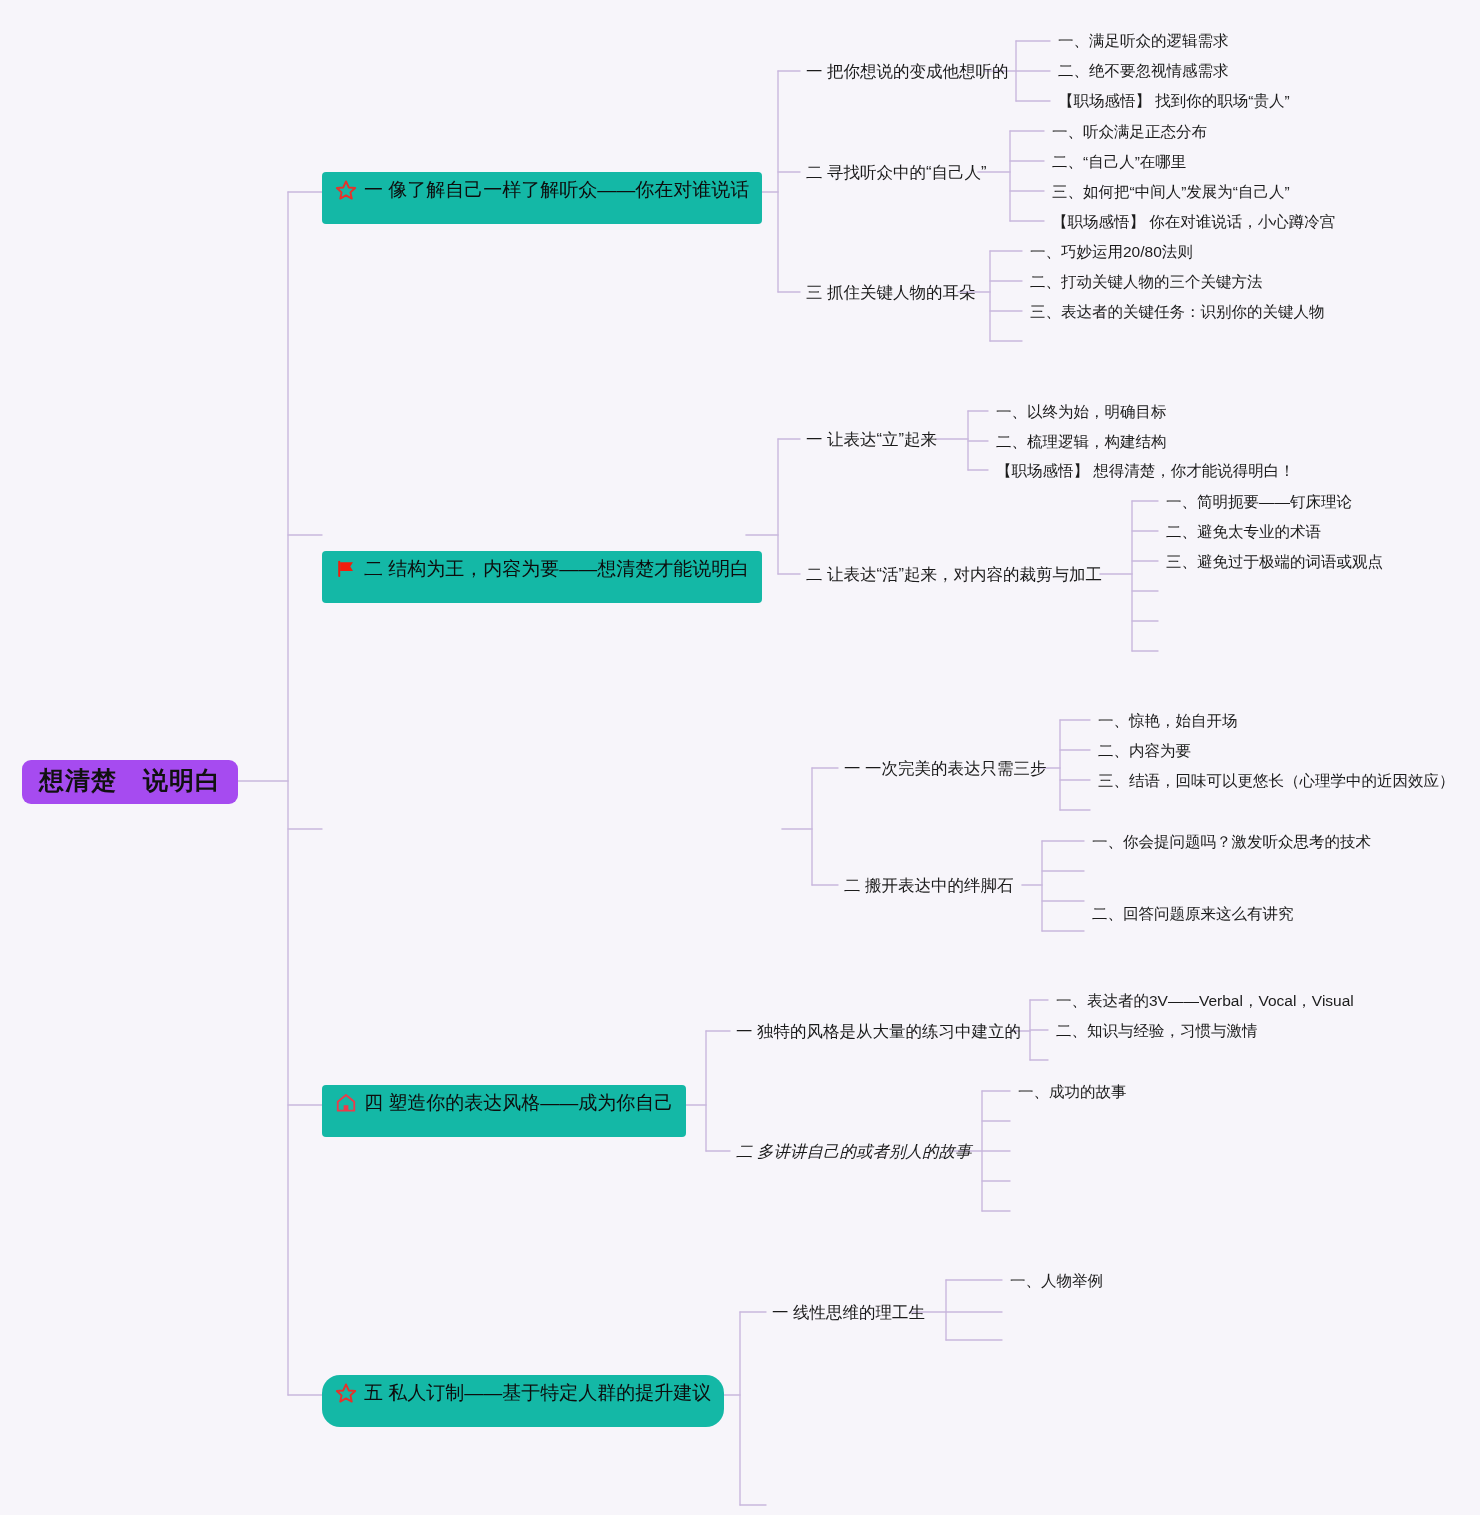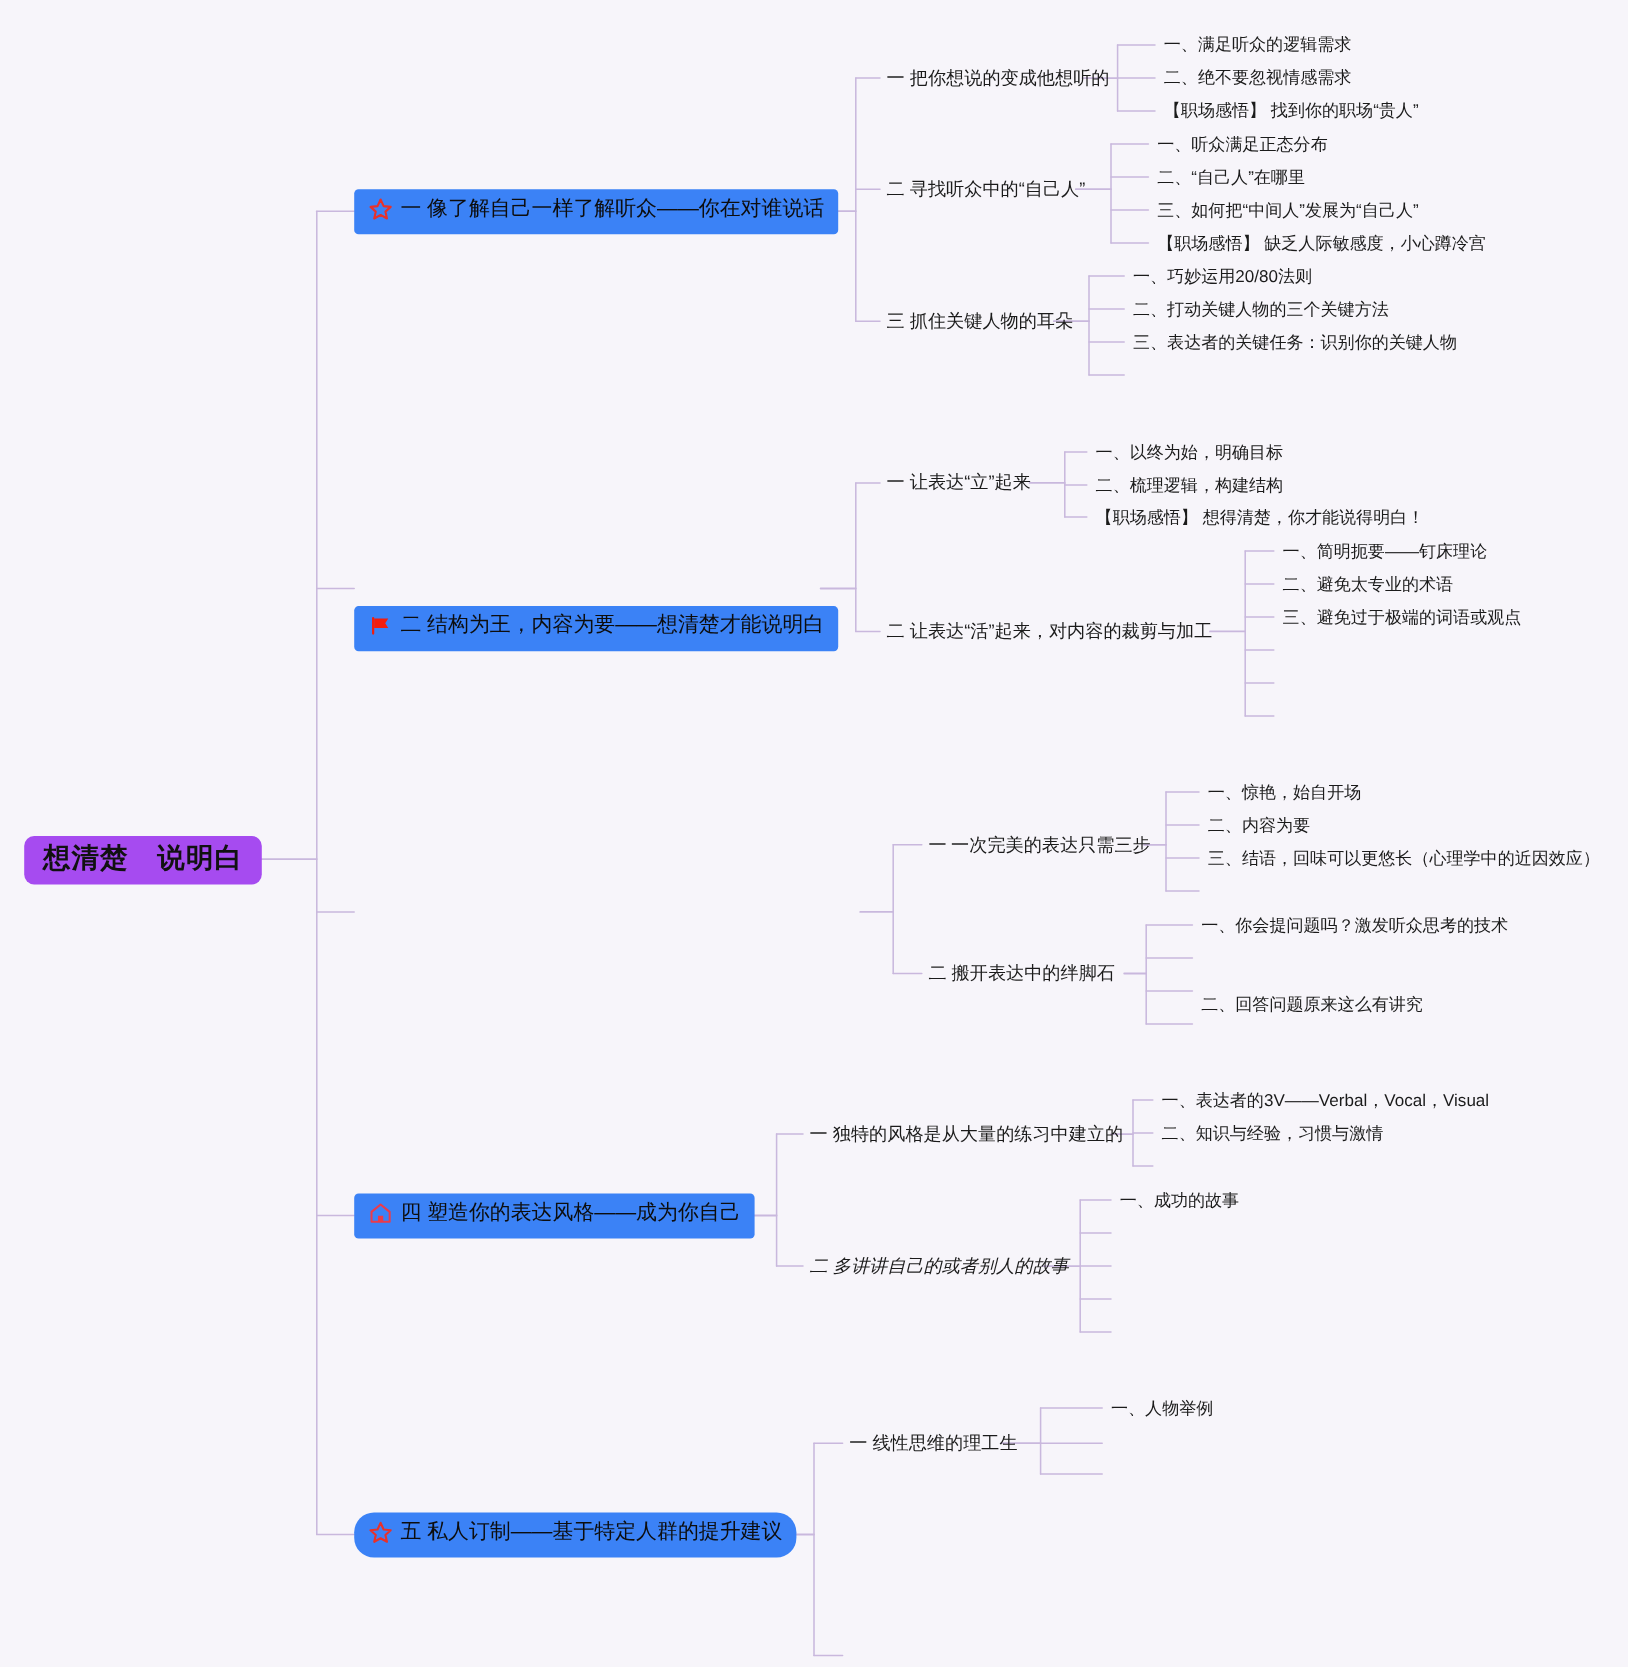--- a/index.html
+++ b/index.html
@@ -22,25 +22,25 @@
     color:#111;
     font-size:25px;
     font-weight:bold;
     padding:7px 17px 9px 17px;
     letter-spacing:1px;
     line-height:1.1;
   }
 
   
   .branch{
-    background:#3b82f6;
+    background:#14b8a6;
     border-radius:4px;
     color:#0d0d0d;
     font-size:19px;
-    padding:7px 13px 12px 13px;
+    padding:7px 13px 23px 13px;
     display:flex;
     align-items:center;
     gap:7px;
     line-height:1.15;
   }
   .branch .ico{display:inline-flex;width:22px;height:22px;align-items:center;justify-content:center;flex:0 0 auto;}
   .branch .ico svg{display:block;}
 
   
   .sub{
@@ -193,36 +193,36 @@
     <span>五 私人订制——基于特定人群的提升建议</span>
   </div>
 
   <div class="node sub" style="left:806px;top:62px;"><span>一 把你想说的变成他想听的</span></div>
   <div class="node sub" style="left:806px;top:163px;"><span>二 寻找听众中的“自己人”</span></div>
   <div class="node sub" style="left:806px;top:283px;"><span>三 抓住关键人物的耳朵</span></div>
 
   <div class="node sub" style="left:806px;top:430px;"><span>一 让表达“立”起来</span></div>
   <div class="node sub" style="left:806px;top:565px;"><span>二 让表达“活”起来，对内容的裁剪与加工</span></div>
 
-  <div class="node sub" style="left:844px;top:759px;font-family:Liberation Serif, serif;"><span>一 一次完美的表达只需三步</span></div>
+  <div class="node sub" style="left:844px;top:759px;"><span>一 一次完美的表达只需三步</span></div>
   <div class="node sub" style="left:844px;top:876px;"><span>二 搬开表达中的绊脚石</span></div>
 
   <div class="node sub" style="left:736px;top:1022px;"><span>一 独特的风格是从大量的练习中建立的</span></div>
   <div class="node sub" style="left:736px;top:1142px;font-style:italic;"><span>二 多讲讲自己的或者别人的故事</span></div>
 
   <div class="node sub" style="left:772px;top:1303px;"><span>一 线性思维的理工生</span></div>
 
   <div class="node leaf" style="left:1058px;top:32px;"><span>一、满足听众的逻辑需求</span></div>
   <div class="node leaf" style="left:1058px;top:62px;"><span>二、绝不要忽视情感需求</span></div>
   <div class="node leaf" style="left:1058px;top:92px;"><span>【职场感悟】 找到你的职场“贵人”</span></div>
 
   <div class="node leaf" style="left:1052px;top:123px;"><span>一、听众满足正态分布</span></div>
   <div class="node leaf" style="left:1052px;top:153px;"><span>二、“自己人”在哪里</span></div>
   <div class="node leaf" style="left:1052px;top:183px;"><span>三、如何把“中间人”发展为“自己人”</span></div>
-  <div class="node leaf" style="left:1052px;top:213px;"><span>【职场感悟】 缺乏人际敏感度，小心蹲冷宫</span></div>
+  <div class="node leaf" style="left:1052px;top:213px;"><span>【职场感悟】 你在对谁说话，小心蹲冷宫</span></div>
 
   <div class="node leaf" style="left:1030px;top:243px;"><span>一、巧妙运用20/80法则</span></div>
   <div class="node leaf" style="left:1030px;top:273px;"><span>二、打动关键人物的三个关键方法</span></div>
   <div class="node leaf" style="left:1030px;top:303px;"><span>三、表达者的关键任务：识别你的关键人物</span></div>
   <div class="node leaf empty" style="left:1030px;top:333px;"><span></span></div>
 
   <div class="node leaf" style="left:996px;top:403px;"><span>一、以终为始，明确目标</span></div>
   <div class="node leaf" style="left:996px;top:433px;"><span>二、梳理逻辑，构建结构</span></div>
   <div class="node leaf" style="left:996px;top:462px;"><span>【职场感悟】 想得清楚，你才能说得明白！</span></div>
 

